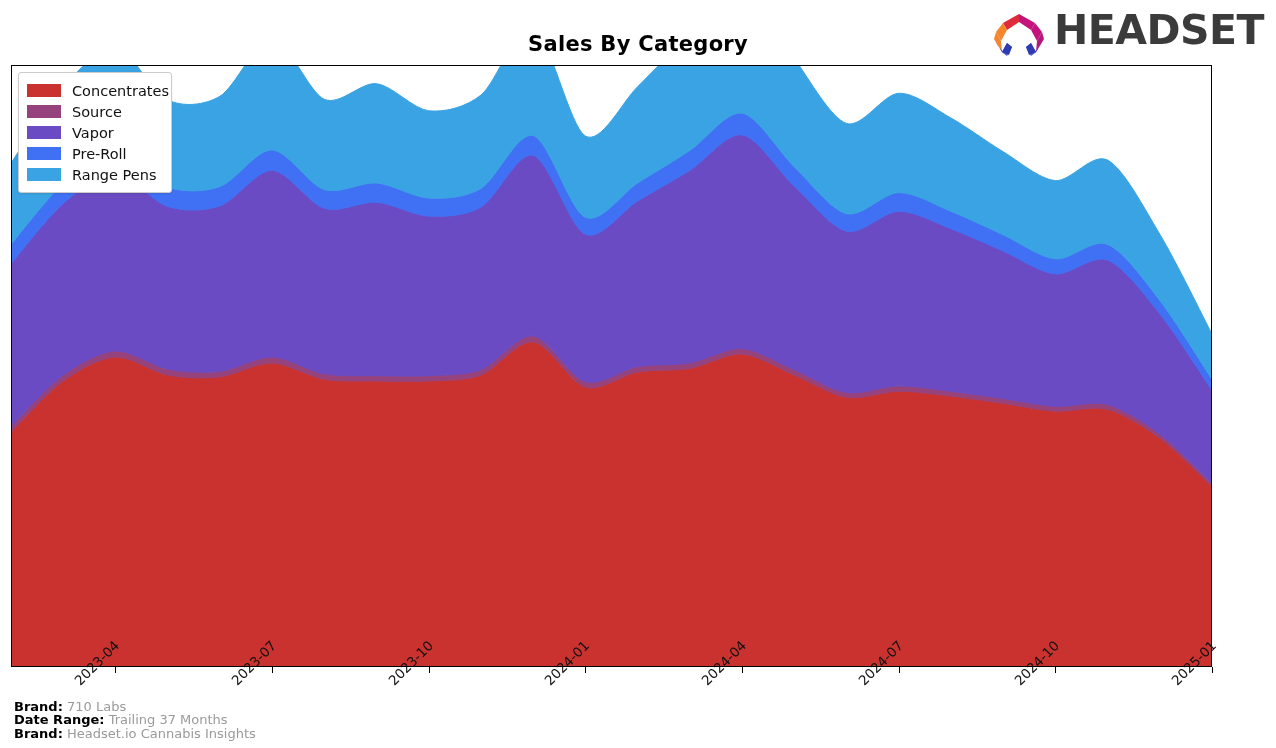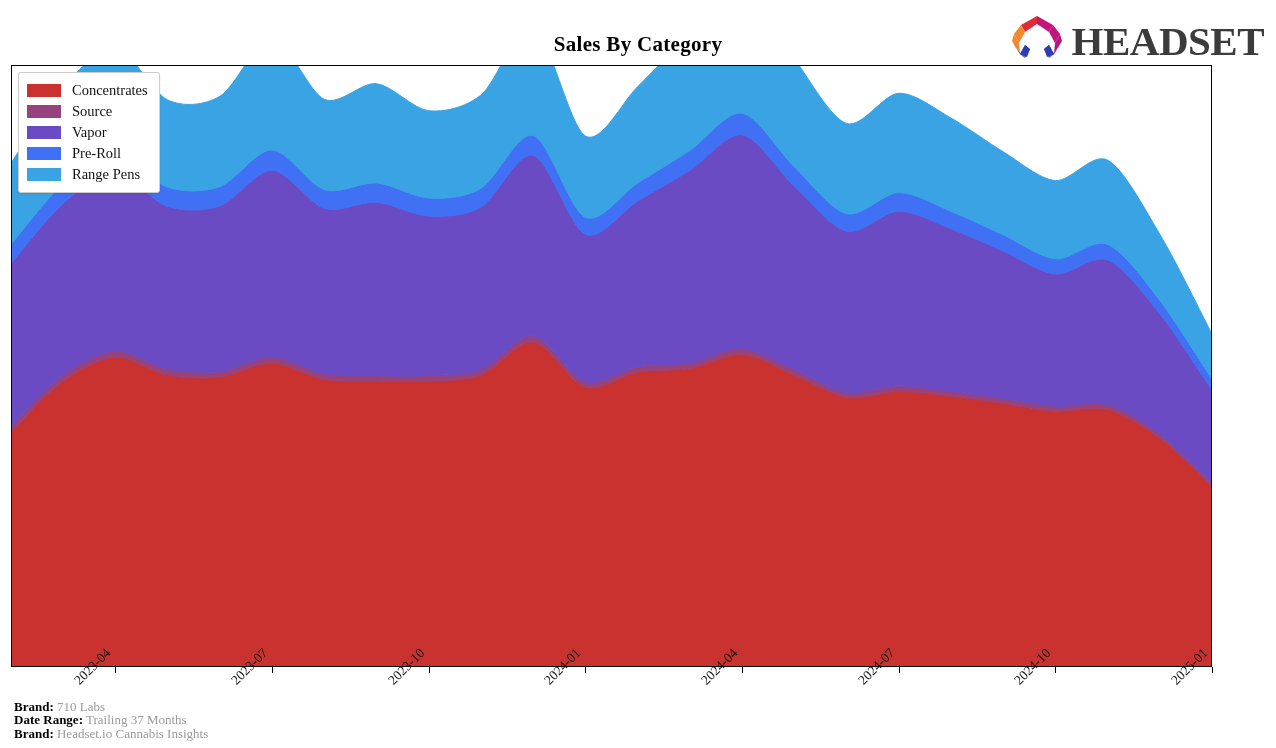--- a/index.html
+++ b/index.html
@@ -6,39 +6,38 @@
   html, body {
     width:1276px; height:748px;
     background:#ffffff;
     font-family:"DejaVu Sans","Liberation Sans",sans-serif;
     overflow:hidden;
   }
   #page {
     position:relative;
     width:1276px; height:748px;
     background:#ffffff;
-    font-family:Liberation Serif, serif;
   }
 
   
   #chart-title {
     position:absolute;
     left:0; right:0; top:32px;
     text-align:center;
     font-size:21px;
     font-weight:bold;
     color:#000000;
     letter-spacing:0.3px;
   }
 
   #brand-logo {
     position:absolute;
     right:12px; top:10px;
     display:flex;
-    align-items:flex-end;
+    align-items:flex-start;
     gap:7px;
     height:52px;
   }
   #brand-logo .logo-mark { width:56px; height:50px; display:block; }
   #brand-logo .logo-word {
     font-size:41px;
     font-weight:bold;
     color:#3b3b3b;
     letter-spacing:-0.5px;
     line-height:1;
@@ -57,21 +56,21 @@
   }
   #area-svg { position:absolute; inset:0; display:block; }
 
   
   #legend {
     position:absolute;
     left:18px; top:72px;
     background:#ffffff;
     border:1px solid #cccccc;
     border-radius:3px;
-    padding:7px 11px 7px 8px;
+    padding:7px 2px 7px 8px;
     box-shadow:0 1px 2px rgba(0,0,0,.10);
     z-index:5;
   }
   .legend-row { display:flex; align-items:center; height:21px; }
   .legend-swatch {
     width:34px; height:13px;
     margin-right:11px;
     flex:0 0 auto;
   }
   .legend-label { font-size:14.5px; color:#111111; white-space:nowrap; }

